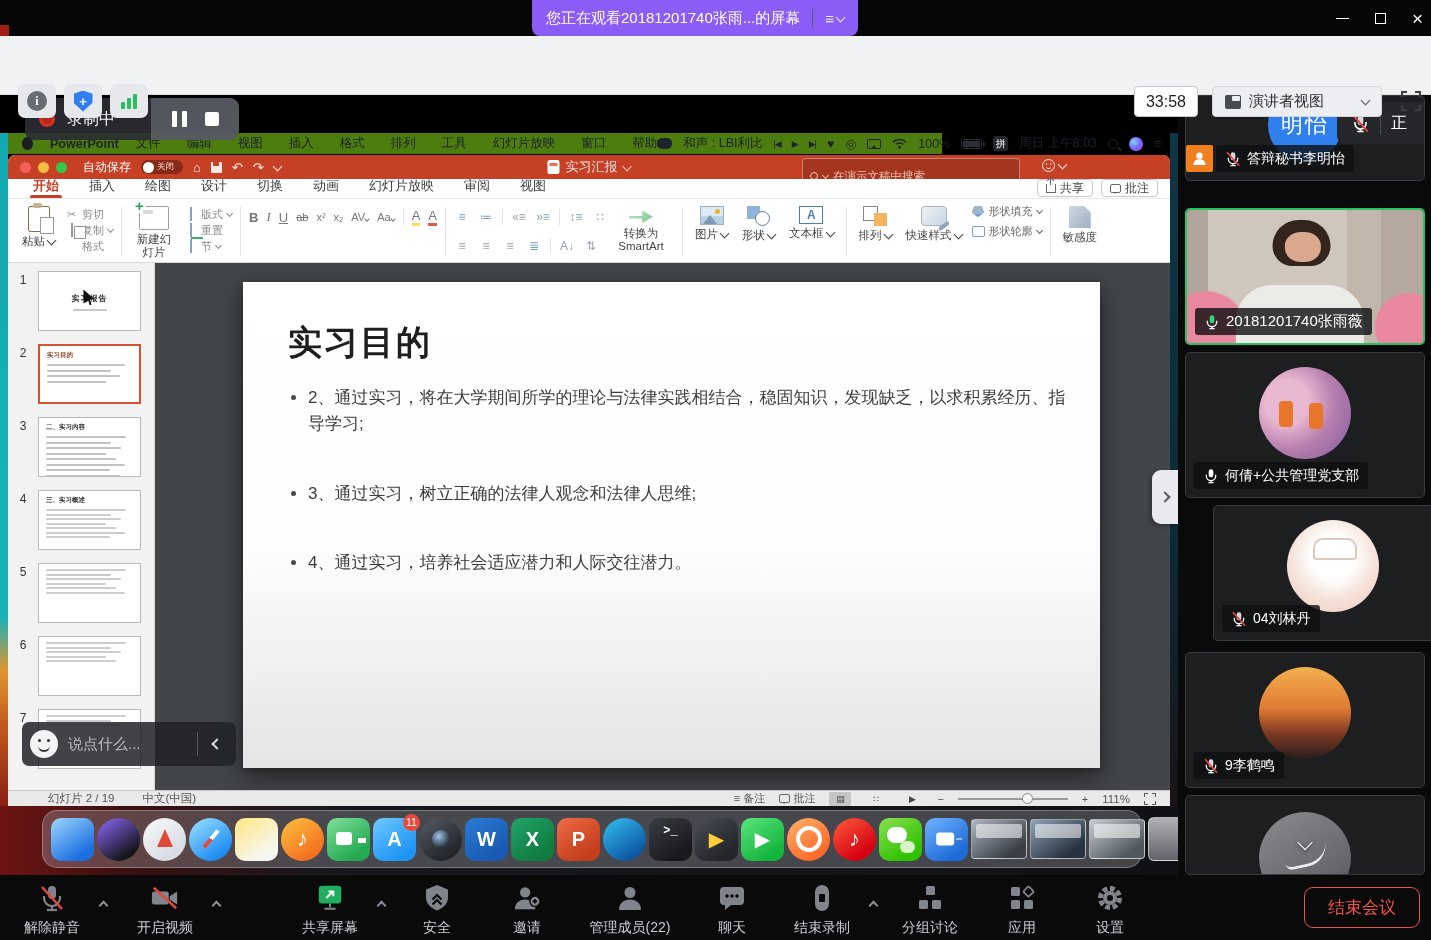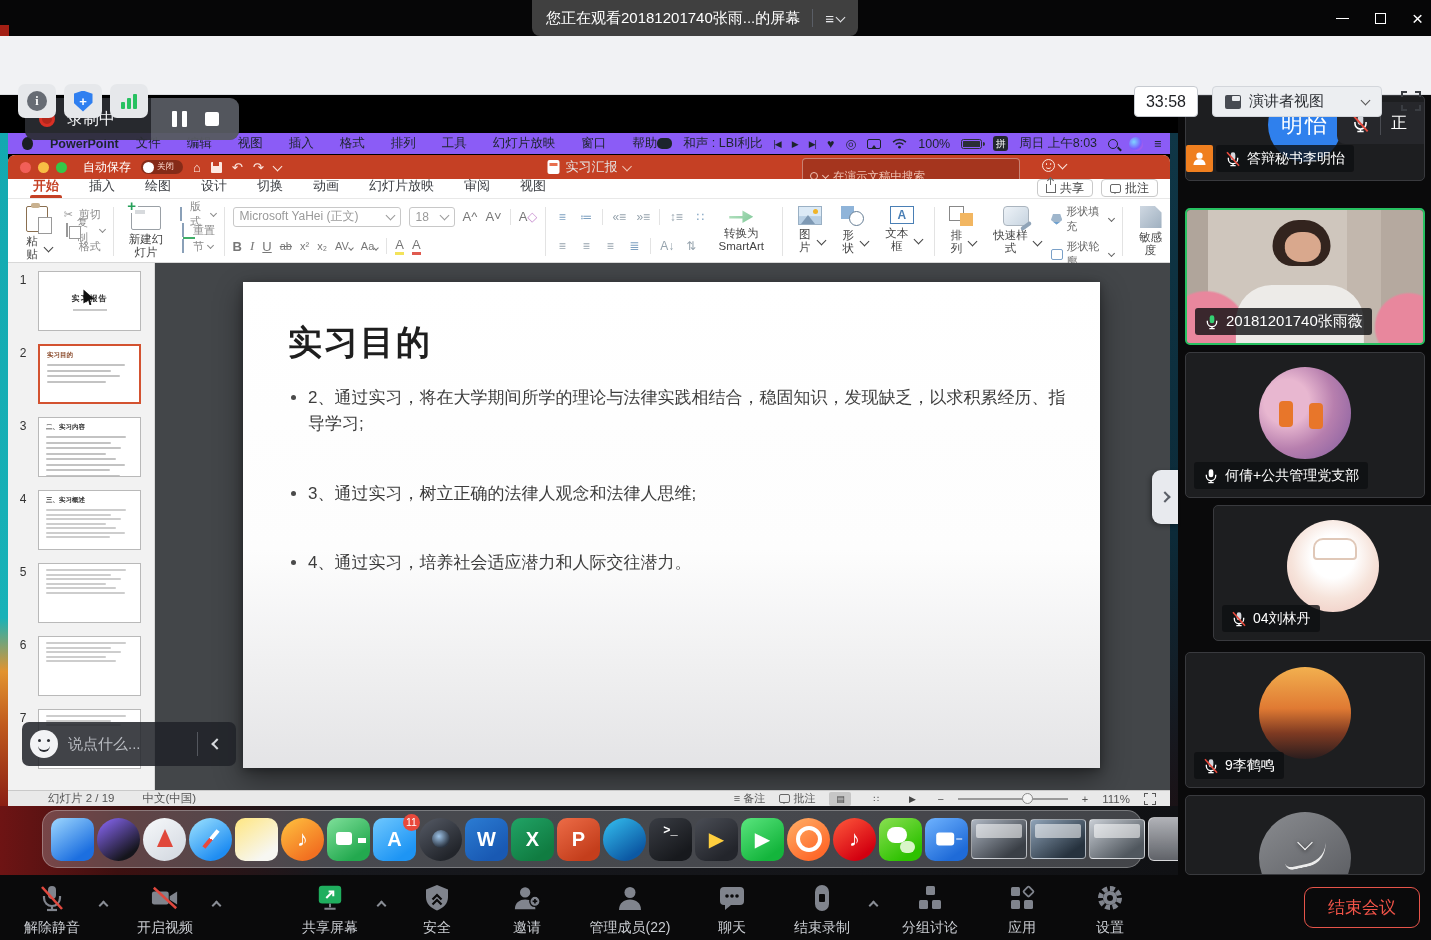--- a/index.html
+++ b/index.html
@@ -3,21 +3,21 @@
 <meta charset="utf-8">
 <style>
   *{margin:0;padding:0;box-sizing:border-box}
   html,body{background:#000}
   body{font-family:"Liberation Sans","DejaVu Sans",sans-serif;-webkit-font-smoothing:antialiased}
   #screen{position:relative;width:1431px;height:940px;overflow:hidden;background:#0a0a0b}
 
   
   .topbar{position:absolute;left:0;top:0;width:1431px;height:36px;background:#060607;z-index:30}
   .red-corner{position:absolute;left:0;top:25px;width:9px;height:11px;background:#a31f14;z-index:31}
-  .title-pill{position:absolute;left:532px;top:0;height:36px;padding:16px 14px;background:#404040;border-radius:0 0 8px 8px;display:flex;align-items:center;gap:12px;color:#fff;font-size:15px}
+  .title-pill{position:absolute;left:532px;top:0;height:36px;padding:16px 14px;background:#8b5cf6;border-radius:0 0 8px 8px;display:flex;align-items:center;gap:12px;color:#fff;font-size:15px}
   .pill-sep{width:1px;height:18px;background:#5a5e66}
   .menu-glyph{color:#e8e9ec;font-size:15px;display:flex;align-items:center;gap:3px;cursor:default}
   .win-controls{position:absolute;right:8px;top:0;height:36px;display:flex;align-items:center;gap:26px;color:#fff}
   .wc-min{width:13px;height:0;border-top:1.5px solid #fff}
   .wc-max{width:11px;height:11px;border:1.5px solid #fff}
   .wc-close{font-size:19px;line-height:1;color:#fff}
 
   
   .app-toolbar{position:absolute;left:0;top:36px;width:1431px;height:59px;background:#f1f2f4;border-bottom:1px solid #dcdee1;z-index:25}
   .tb-btn{position:absolute;top:48px;width:38px;height:34px;background:#e6e8eb;border-radius:7px;display:flex;align-items:center;justify-content:center}
@@ -43,21 +43,21 @@
   .cv-right{border-top-width:2px;border-right-width:2px;transform:rotate(45deg)}
   .cv-left{border-bottom-width:2px;border-left-width:2px;transform:rotate(45deg)}
 
   
   .share{position:absolute;left:0;top:95px;width:1178px;height:780px;background:#000;z-index:5}
   .wall-left{position:absolute;left:0;top:38px;width:8px;height:673px;background:linear-gradient(180deg,#13a9b0 0%,#17b2b8 72%,#e2932f 80%,#c05a1d 88%,#8a1f14 100%)}
   .wall-right{position:absolute;right:0;top:38px;width:8px;height:673px;background:linear-gradient(180deg,#0f3646,#0c2a38 60%,#1a1216)}
   .wall-bottom{position:absolute;left:0;top:711px;width:1178px;height:69px;background:linear-gradient(90deg,#6e1414 0%,#3d1010 10%,#17181d 28%,#141519 72%,#101114 100%)}
 
   
-  .macbar{position:absolute;left:8px;top:38px;width:1162px;height:21px;background:#8b5cf6;display:flex;align-items:center;font-size:12.5px;color:#1c242c}
+  .macbar{position:absolute;left:8px;top:38px;width:934px;height:21px;background:#4d7c0f;display:flex;align-items:center;font-size:12.5px;color:#1c242c}
   .mac-left{display:flex;align-items:center;gap:17px;margin-left:14px;white-space:nowrap}
   .apple{width:11px;height:13px;background:#1b1f24;border-radius:50% 50% 46% 46%;flex:none}
   .mac-app{font-weight:bold}
   .mac-right{margin-left:auto;margin-right:10px;display:flex;align-items:center;gap:11px;white-space:nowrap}
   .mbub{width:15px;height:11px;background:#1c242c;border-radius:5px;position:relative}
   .mbub::after{content:"";position:absolute;left:3px;bottom:-3px;border:3px solid transparent;border-top-color:#1c242c}
   .mirror-ic{width:14px;height:10px;border:1.5px solid #1c242c;border-radius:2px;position:relative}
   .mirror-ic::after{content:"";position:absolute;left:3px;bottom:-1px;border-left:3px solid transparent;border-right:3px solid transparent;border-bottom:4px solid #1c242c}
   .batt{width:21px;height:10px;border:1.5px solid #2a2f35;border-radius:2.5px;position:relative;background:#2a2f35;background-clip:content-box;padding:1px}
   .batt::after{content:"";position:absolute;right:-4px;top:2px;width:2.5px;height:4px;background:#2a2f35;border-radius:0 2px 2px 0}
@@ -488,34 +488,20 @@
             <div class="rmini">
                 <span class="mi"><span class="mini-rect green"></span></span>
                 <span>节</span>
                 <span class="cv cv-down" style="width:5px;height:5px"></span>
               </div>
           </div>
         </div>
         <div class="rsep"></div>
         <div class="rgroup fcol">
           <div class="frow">
-            <span class="combo fname">
-                <span>Microsoft YaHei (正文)</span>
-                <span class="cv cv-down"></span>
-              </span>
-            <span class="combo fsize">
-                <span>18</span>
-                <span class="cv cv-down"></span>
-              </span>
-            <span class="fbtn">A^</span>
-            <span class="fbtn">A˅</span>
-            <span class="vdiv"></span>
-            <span class="fbtn">A<span style="color:#c88fd0">◇</span></span>
-          </div>
-          <div class="frow">
             <span class="fbtn" style="font-weight:bold">B</span>
             <span class="fbtn" style="font-style:italic;font-family:'Liberation Serif',serif">I</span>
             <span class="fbtn" style="text-decoration:underline">U</span>
             <span class="fbtn sm" style="text-decoration:line-through">ab</span>
             <span class="fbtn sm">x²</span>
             <span class="fbtn sm">x₂</span>
             <span class="fbtn sm">AV<span class="cv cv-down" style="width:4px;height:4px"></span></span>
             <span class="fbtn sm">Aa<span class="cv cv-down" style="width:4px;height:4px"></span></span>
             <span class="vdiv"></span>
             <span class="fbtn u-yellow">A</span>

